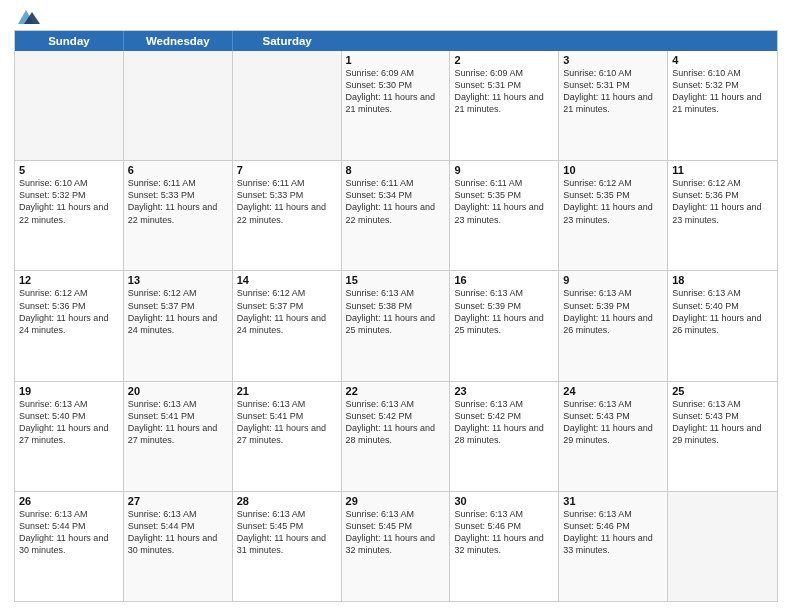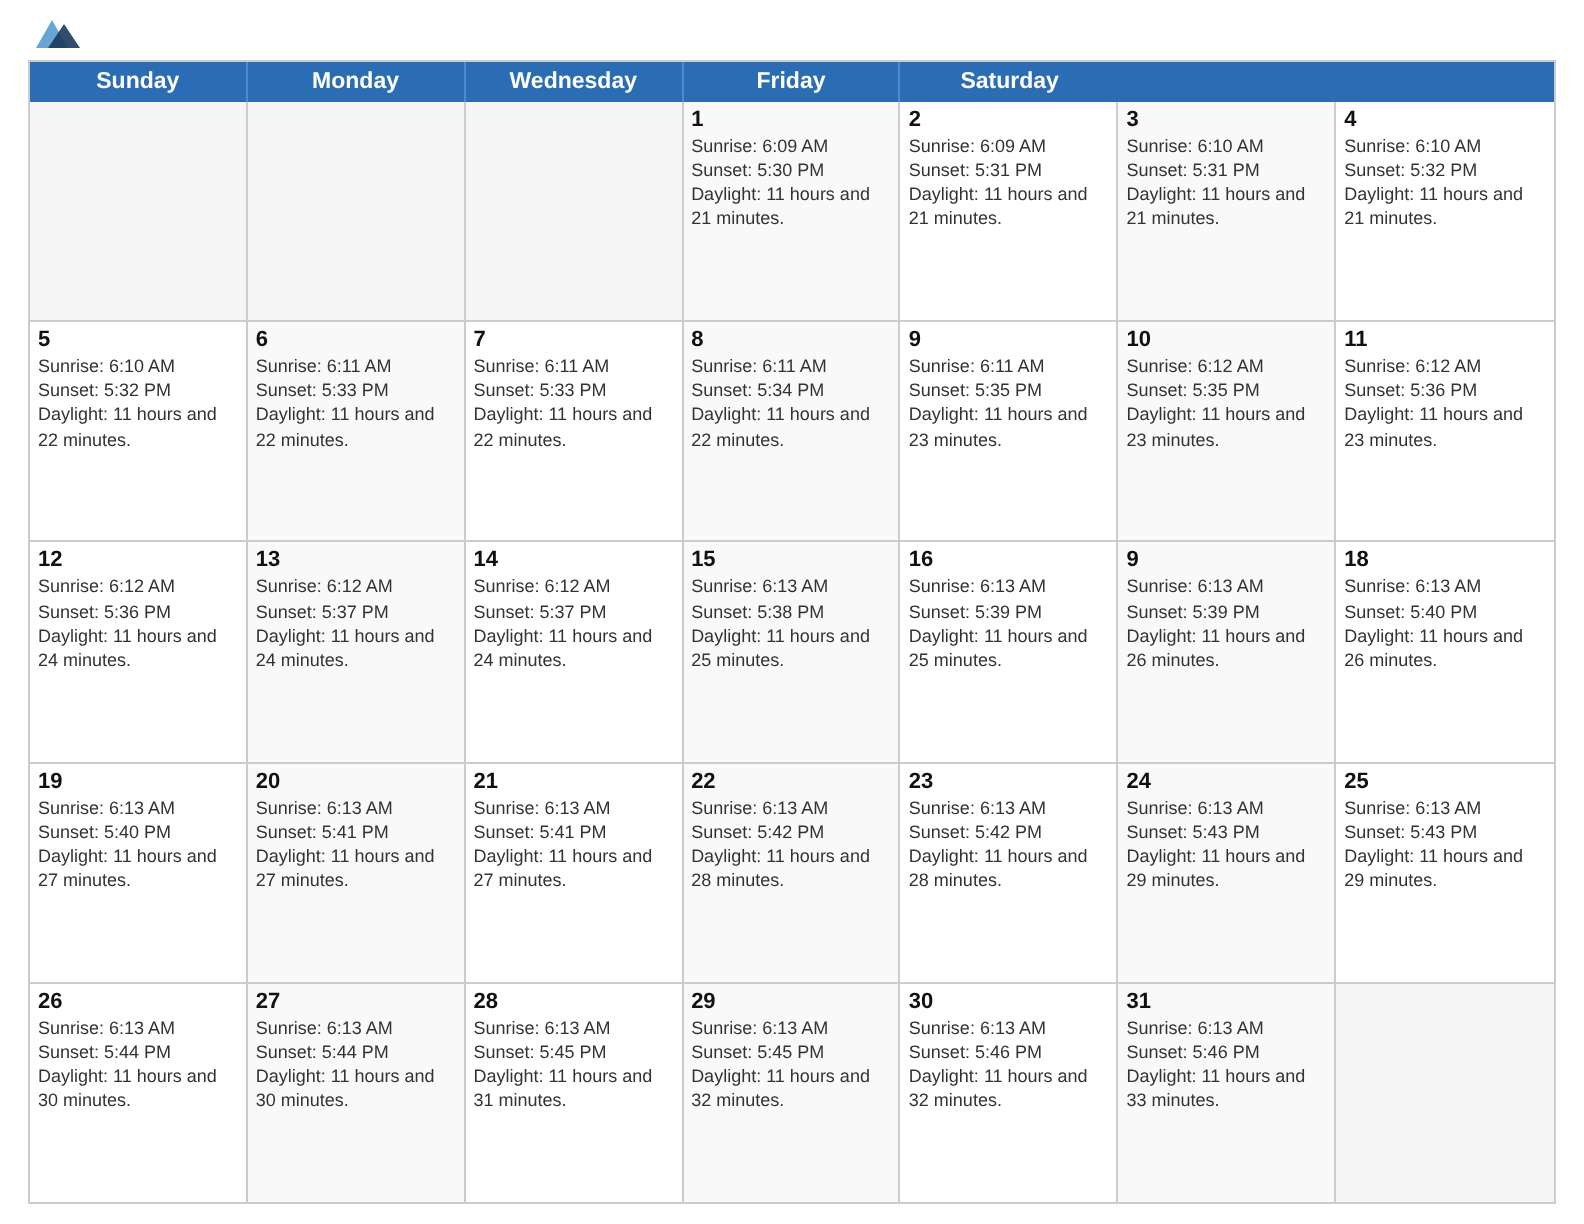--- a/index.html
+++ b/index.html
@@ -130,23 +130,21 @@
     </div>
     <div class="title-block">
       <div class="month-title"></div>
       <div class="location"></div>
     </div>
   </div>
 
   <div class="calendar">
     <div class="cal-header">
     <div class="cal-header-cell">Sunday</div>
-        <div class="cal-header-cell">Monday</div>
         <div class="cal-header-cell">Wednesday</div>
-        <div class="cal-header-cell">Friday</div>
         <div class="cal-header-cell">Saturday</div>
       </div>
     <div class="cal-body">
     <div class="cal-row">
           <div class="cal-cell empty"></div>
           <div class="cal-cell empty"></div>
           <div class="cal-cell empty"></div>
           <div class="cal-cell alt">
             <span class="day-num">1</span>
             <div class="cell-info">Sunrise: 6:09 AM<br>Sunset: 5:30 PM<br>Daylight: 11 hours and 21 minutes.</div>

